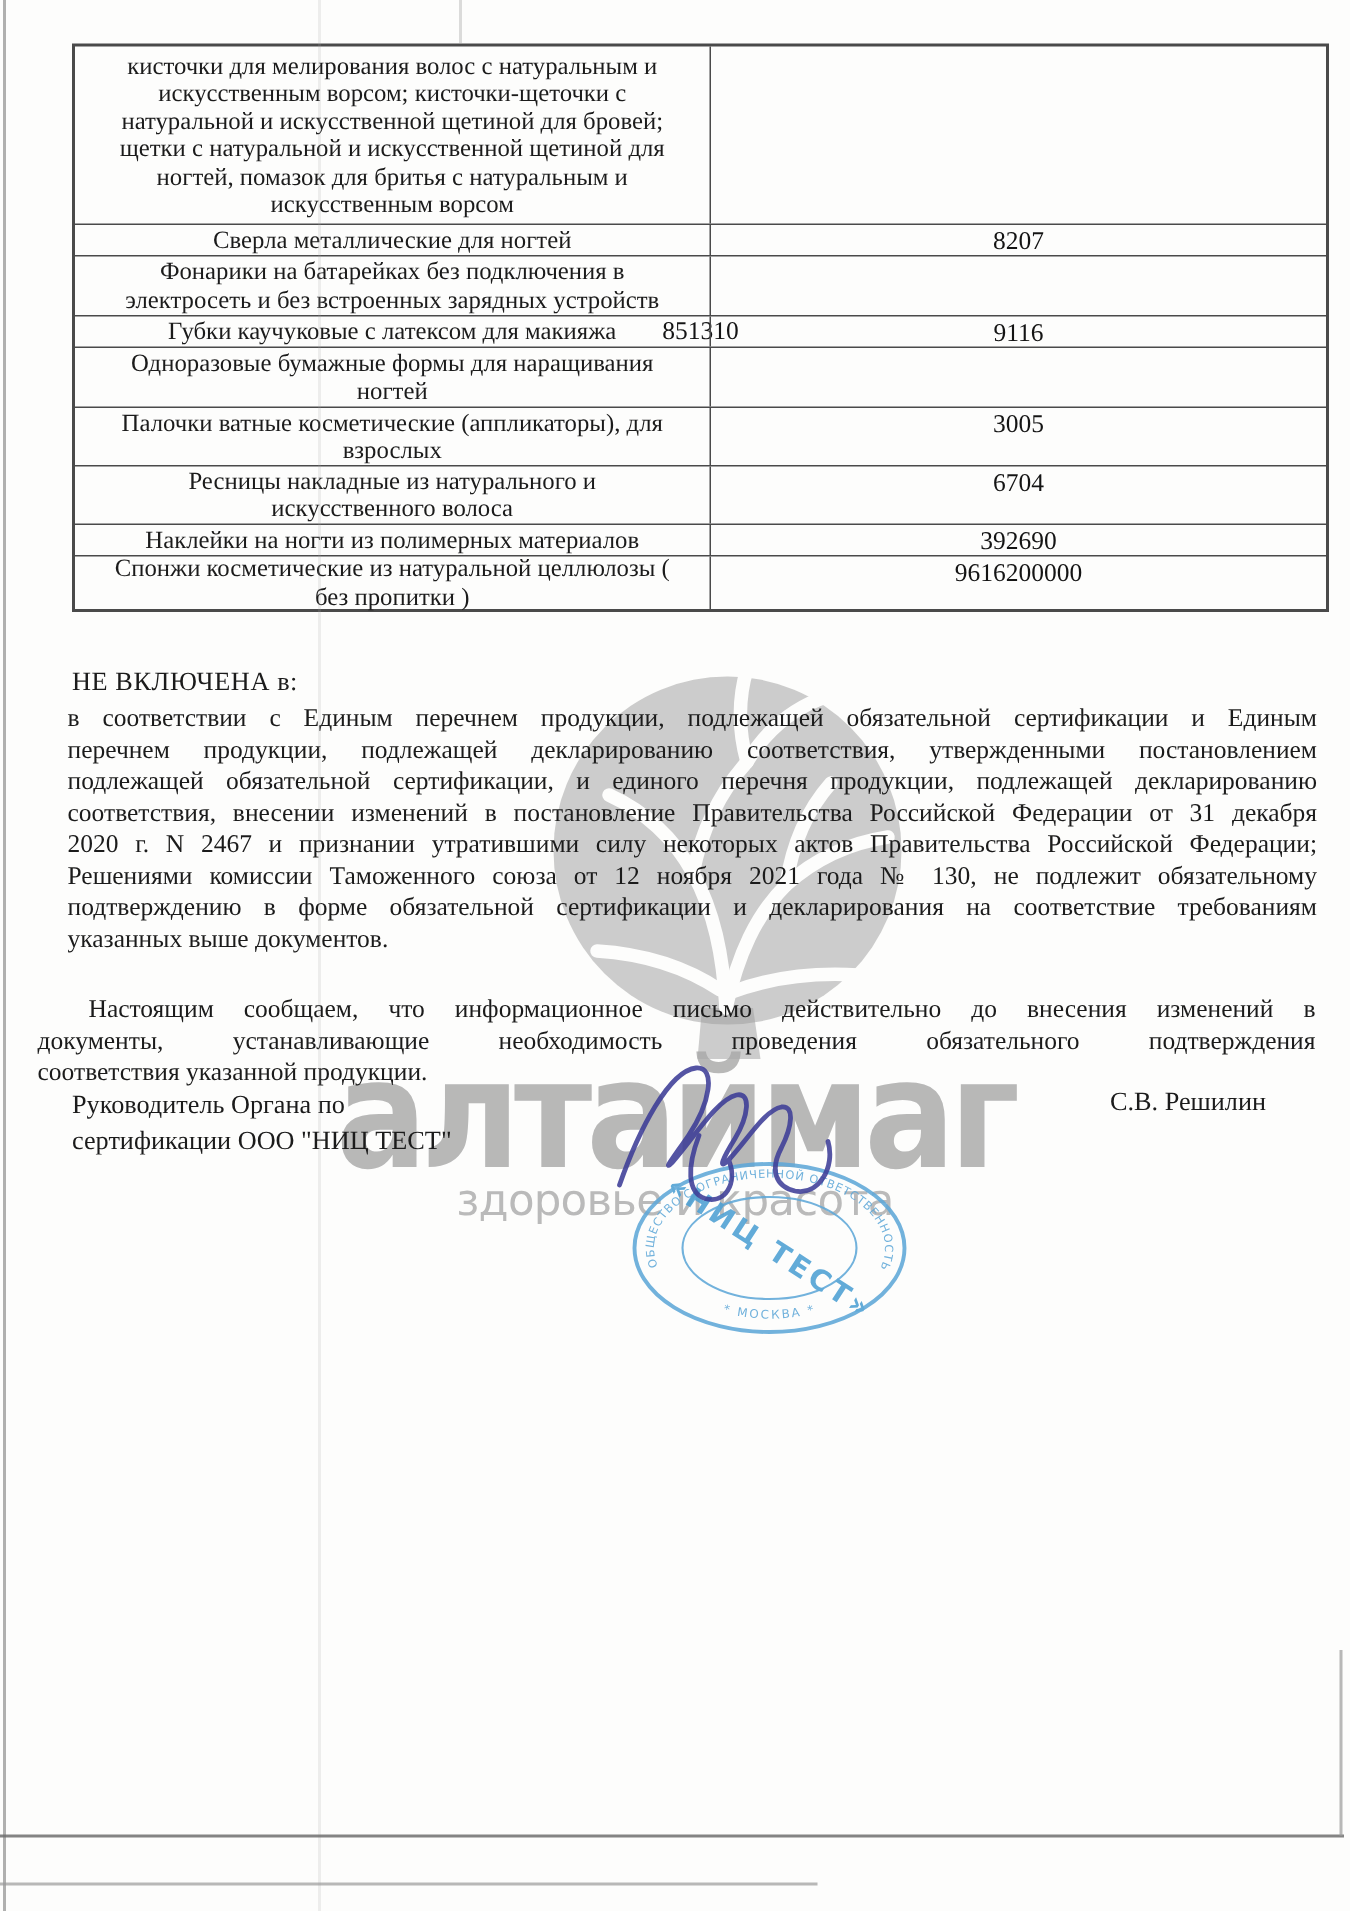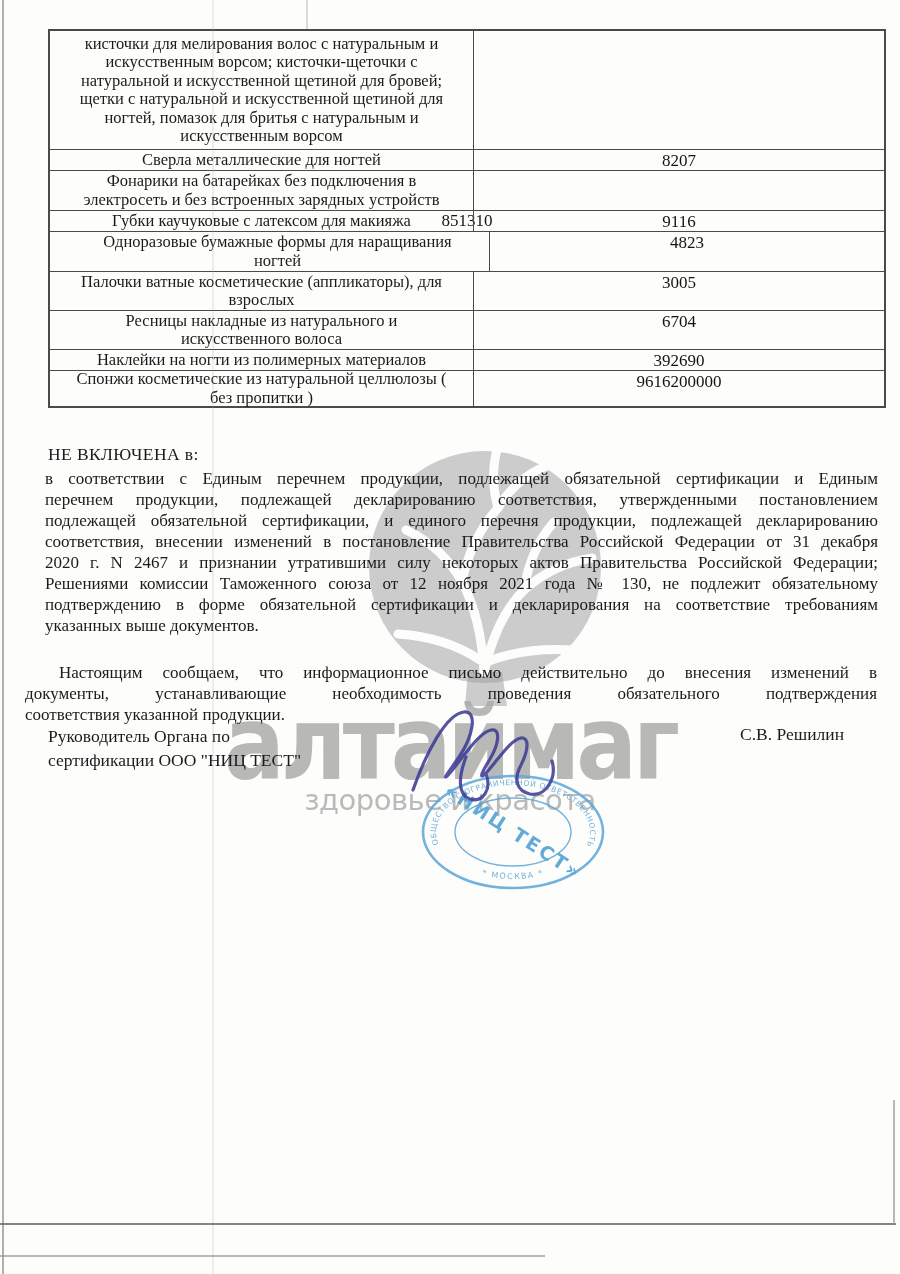--- a/index.html
+++ b/index.html
@@ -104,25 +104,24 @@
             <span class="celltext">Фонарики на батарейках без подключения в электросеть и без встроенных зарядных устройств</span>
           </div>
           <div class="c2">851310</div>
         </div>
         <div class="trow" style="height: 21px;">
           <div class="c1">
             <span class="celltext">Губки каучуковые с латексом для макияжа</span>
           </div>
           <div class="c2">9116</div>
         </div>
-        <div class="trow" style="height: 40px; padding-left: 16px;">
+        <div class="trow" style="height: 40px;">
           <div class="c1">
             <span class="celltext">Одноразовые бумажные формы для наращивания ногтей</span>
           </div>
-          <div class="c2">4823</div>
         </div>
         <div class="trow" style="height: 39px;">
           <div class="c1">
             <span class="celltext">Палочки ватные косметические (аппликаторы), для взрослых</span>
           </div>
           <div class="c2">3005</div>
         </div>
         <div class="trow" style="height: 39px;">
           <div class="c1">
             <span class="celltext">Ресницы накладные из натурального и искусственного волоса</span>

